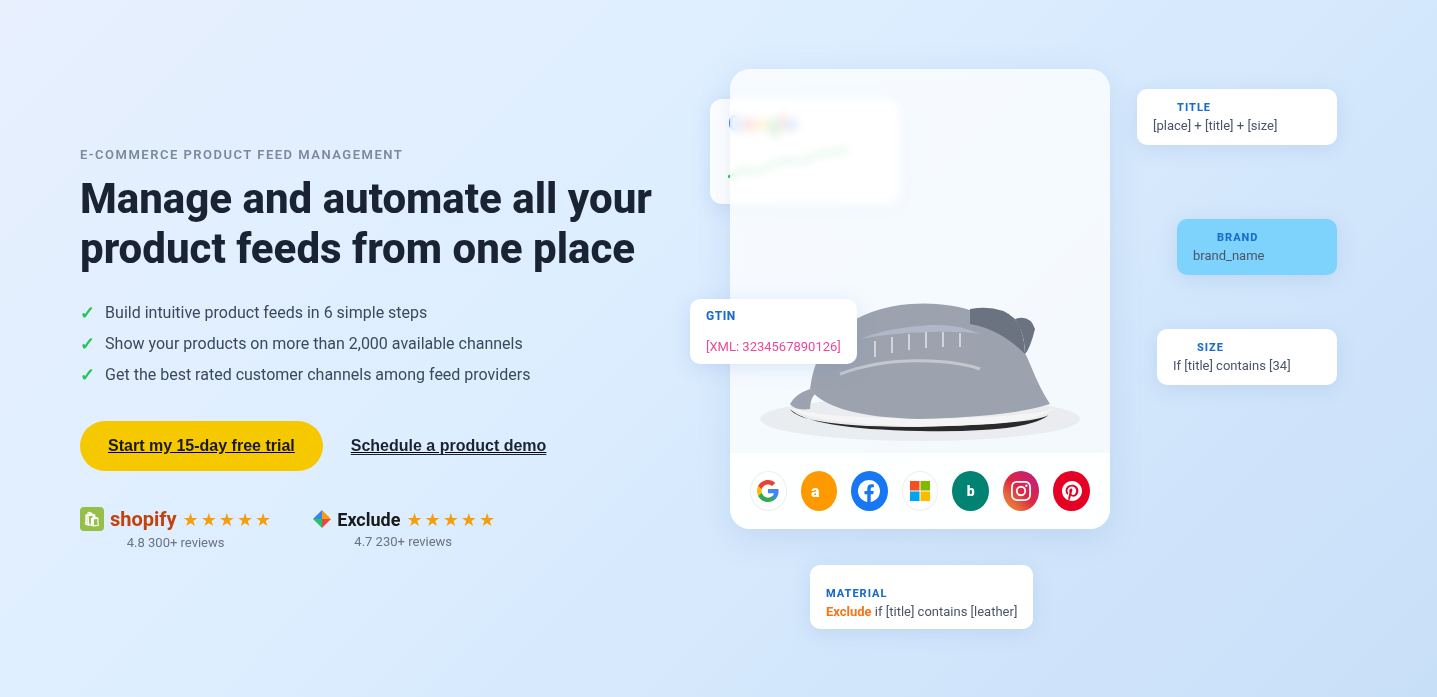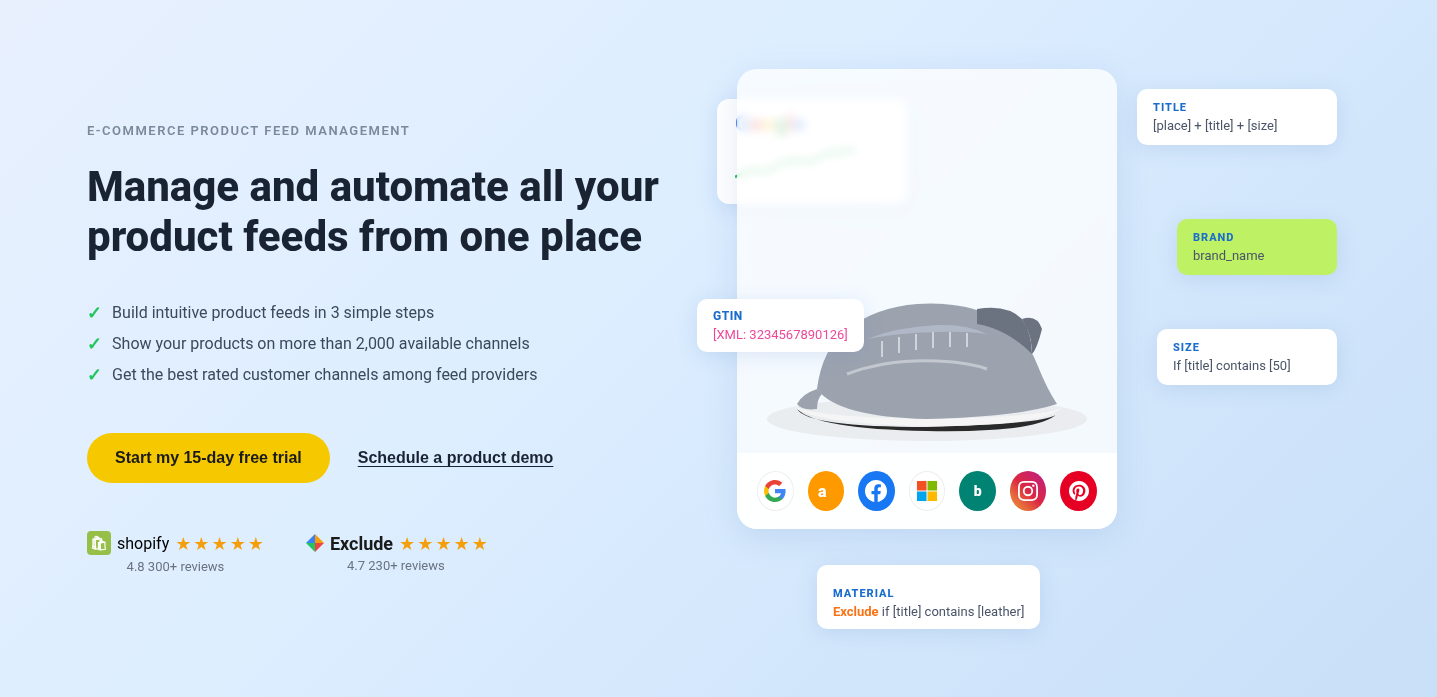--- a/index.html
+++ b/index.html
@@ -19,22 +19,21 @@
       height: 100%;
       align-items: center;
       padding: 40px 80px;
     }
 
     
     .left {
       flex: 0 0 600px;
       display: flex;
       flex-direction: column;
-      gap: 12px;
-      margin-left: 7px;
+      gap: 0;
     }
 
     .eyebrow {
       font-size: 13px;
       font-weight: 600;
       color: #7a8a9a;
       letter-spacing: 1.5px;
       text-transform: uppercase;
       margin-bottom: 12px;
     }
@@ -66,20 +65,21 @@
       color: #22c55e;
       font-size: 18px;
       font-weight: 900;
     }
 
     .cta-row {
       display: flex;
       align-items: center;
       gap: 28px;
       margin-bottom: 36px;
+      text-decoration: underline;
     }
 
     .btn-trial {
       background: #f5c800;
       color: #1a1a1a;
       font-size: 16px;
       font-weight: 800;
       padding: 16px 28px;
       border: none;
       border-radius: 40px;
@@ -114,23 +114,23 @@
     .review-header {
       display: flex;
       align-items: center;
       gap: 6px;
     }
 
     .shopify-logo {
       display: flex;
       align-items: center;
       gap: 4px;
-      font-size: 16px;
-      font-weight: 400;
-      color: #000000;
+      font-size: 20px;
+      font-weight: 700;
+      color: #c2410c;
     }
 
     .shopify-icon {
       width: 24px;
       height: 24px;
       background: #96bf48;
       border-radius: 4px;
       display: flex;
       align-items: center;
       justify-content: center;
@@ -220,20 +220,21 @@
       font-weight: 800;
     }
 
     .tag-label {
       font-size: 11px;
       font-weight: 800;
       letter-spacing: 1px;
       color: #1a6dcc;
       text-transform: uppercase;
       margin-bottom: 4px;
+      margin-left: 24px;
     }
 
     .tag-value {
       font-size: 13px;
       color: #4a5568;
     }
 
     
     .google-card {
       position: absolute;
@@ -272,21 +273,21 @@
       border-radius: 10px;
       padding: 10px 16px;
       box-shadow: 0 4px 20px rgba(100,140,200,0.18);
     }
 
     .gtin-label {
       font-size: 12px;
       font-weight: 800;
       color: #1a6dcc;
       letter-spacing: 0.5px;
-      margin-bottom: 4px;
+      margin-bottom: 16px;
     }
 
     .gtin-value {
       font-size: 13px;
       color: #ec4899;
     }
 
     
     .material-card {
       position: absolute;
@@ -328,21 +329,21 @@
       border-radius: 10px;
       padding: 12px 16px;
       box-shadow: 0 4px 20px rgba(100,140,200,0.18);
       min-width: 200px;
     }
 
     .brand-card {
       position: absolute;
       right: 20px;
       top: 180px;
-      background: #bef264;
+      background: #7dd3fc;
       border-radius: 10px;
       padding: 12px 16px;
       box-shadow: 0 4px 20px rgba(100,140,200,0.18);
       min-width: 160px;
     }
 
     .size-card {
       position: absolute;
       right: 20px;
       top: 290px;
@@ -381,21 +382,21 @@
 
 <div class="container">
 
   <div class="left">
     <div class="eyebrow">E-COMMERCE PRODUCT FEED MANAGEMENT</div>
     <div class="headline">Manage and automate all your product feeds from one place</div>
 
     <div class="features">
       <div class="feature-item">
         <span class="checkmark">✓</span>
-        <span>Build intuitive product feeds in 3 simple steps</span>
+        <span>Build intuitive product feeds in 6 simple steps</span>
       </div>
       <div class="feature-item">
         <span class="checkmark">✓</span>
         <span>Show your products on more than 2,000 available channels</span>
       </div>
       <div class="feature-item">
         <span class="checkmark">✓</span>
         <span>Get the best rated customer channels among feed providers</span>
       </div>
     </div>
@@ -551,21 +552,21 @@
       <div class="tag-value">[place] + [title] + [size]</div>
     </div>
 
     <div class="brand-card">
       <div class="tag-label">BRAND</div>
       <div class="tag-value">brand_name</div>
     </div>
 
     <div class="size-card">
       <div class="tag-label">SIZE</div>
-      <div class="tag-value">If [title] contains [50]</div>
+      <div class="tag-value">If [title] contains [34]</div>
     </div>
 
 
     <div class="material-card">
       <div class="material-label">MATERIAL</div>
       <div class="material-value">
         <span class="exclude-text">Exclude</span><span> if [title] contains [leather]</span>
       </div>
     </div>
 

